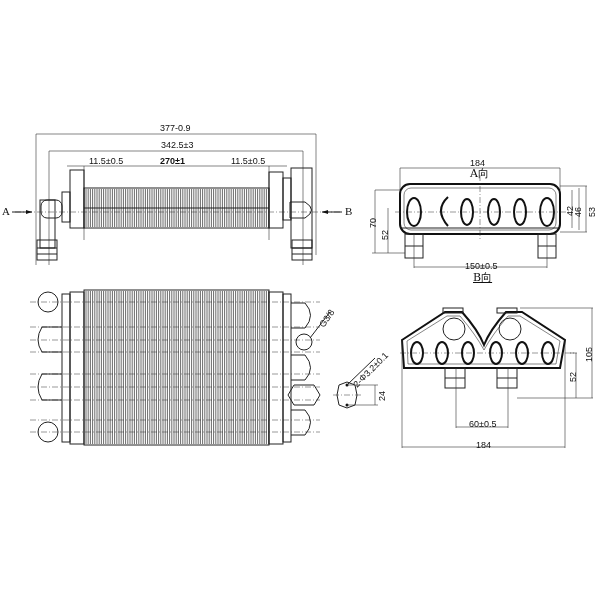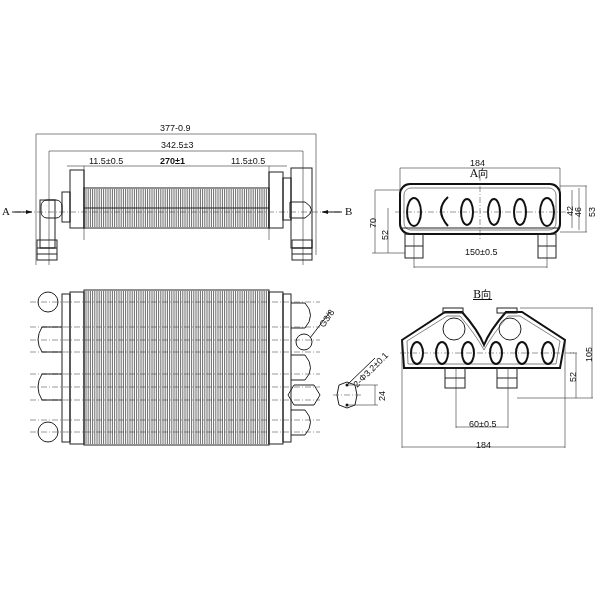--- a/index.html
+++ b/index.html
@@ -348,23 +348,23 @@
 <span class="arrowlbl" style="left:2px;top:205px;">A</span>
 <span class="arrowlbl" style="left:345px;top:205px;">B</span>
 
 <span class="title" style="left:470px;top:138px;margin-top:28px;">A向</span>
 <span class="lbl" style="left:470px;top:159px;">184</span>
 <span class="vlbl" style="left:566px;top:216px;">42</span>
 <span class="vlbl" style="left:574px;top:217px;">46</span>
 <span class="vlbl" style="left:588px;top:217px;">53</span>
 <span class="vlbl" style="left:369px;top:228px;">70</span>
 <span class="vlbl" style="left:381px;top:240px;">52</span>
-<span class="lbl" style="left:465px;top:248px;">150±0.5</span>
-
-<span class="title" style="left:473px;top:287px;text-decoration:underline;">B向</span>
+<span class="lbl" style="left:465px;top:262px;">150±0.5</span>
+
+<span class="title" style="left:473px;top:270px;text-decoration:underline;">B向</span>
 <span class="vlbl" style="left:585px;top:362px;">105</span>
 <span class="vlbl" style="left:569px;top:382px;">52</span>
 <span class="lbl" style="left:469px;top:420px;">60±0.5</span>
 <span class="lbl" style="left:476px;top:441px;">184</span>
 
 <span class="lbl" style="left:318px;top:324px;transform:rotate(-55deg);transform-origin:left top;">G3/8</span>
 <span class="lbl" style="left:352px;top:383px;transform:rotate(-45deg);transform-origin:left top;">2-Φ3.2±0.1</span>
 <span class="vlbl" style="left:378px;top:401px;">24</span>
 
 </body></html>

